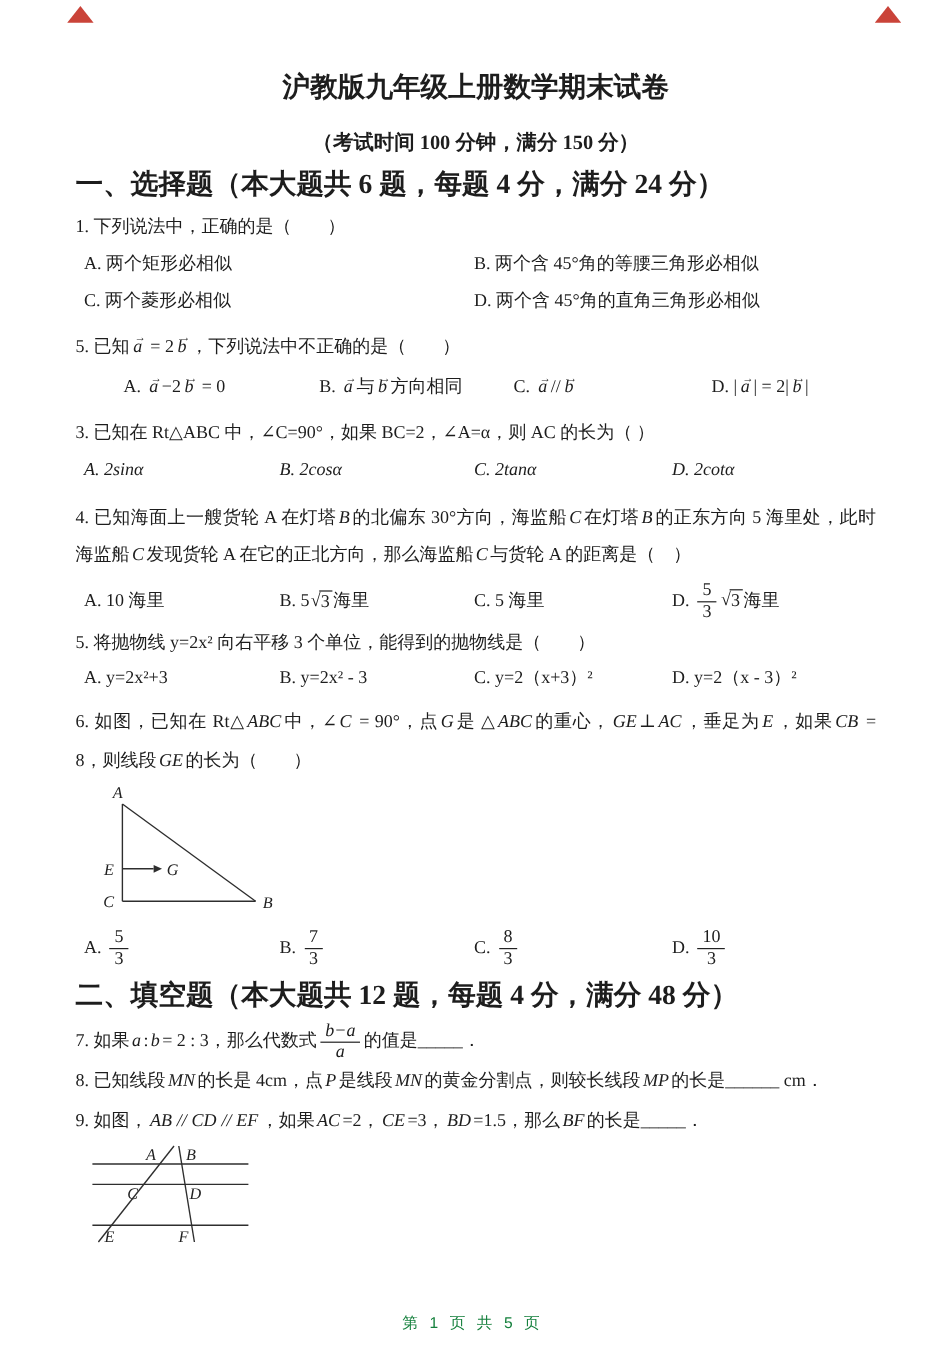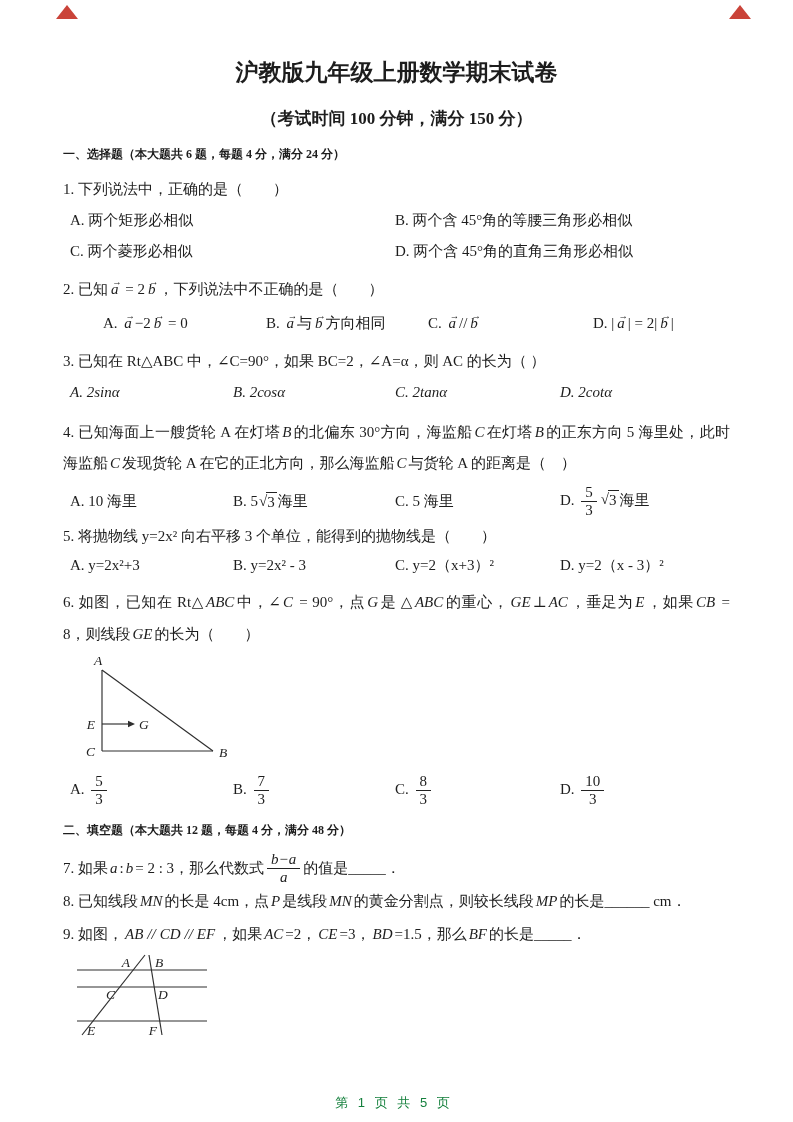--- a/index.html
+++ b/index.html
@@ -1,21 +1,21 @@
 <!DOCTYPE html>
 <html><head>
 <meta charset="utf-8">
 <style>
   html,body{margin:0;padding:0;background:#fff;}
   .page{position:relative;width:788px;height:1122px;background:#ffffff;overflow:hidden;
         font-family:"Liberation Serif","DejaVu Serif",serif;color:#1d1d1d;}
   .content{padding:58px 58px 0 63px;}
   .title{text-align:center;font-size:23px;font-weight:700;line-height:30px;margin:0;}
   .subtitle{text-align:center;font-size:17px;font-weight:700;line-height:20px;margin-top:21px;}
-  .sec-h{font-size:12px;font-weight:700;line-height:20px;margin-top:15px;}
+  .sec-h{font-size:23px;font-weight:700;line-height:20px;margin-top:15px;}
   .stem{font-size:15px;line-height:19px;margin:0;max-width:674px;}
   .just{text-align:justify;}
   .opts{display:grid;padding-left:7px;font-size:15px;line-height:18px;}
   .c4{grid-template-columns:163px 162px 165px 1fr;}
   .c2{grid-template-columns:325px 1fr;row-gap:13px;}
   .opt{white-space:nowrap;}
   .it{font-style:italic;margin:0 2px;}
   .frac{display:inline-flex;flex-direction:column;text-align:center;vertical-align:middle;
         line-height:17px;margin:0 3px;}
   .frac .fn{border-bottom:1.2px solid #222;padding:0 4px;}
@@ -50,21 +50,21 @@
     <div class="sec-h">一、选择题（本大题共 6 题，每题 4 分，满分 24 分）</div>
 
     <p class="stem" style="margin-top:16px;"><span>1. 下列说法中，正确的是（　　）</span></p>
     <div class="opts c2" style="margin-top:12px;">
       <span class="opt"><span>A. 两个矩形必相似</span></span>
       <span class="opt"><span>B. 两个含 45°角的等腰三角形必相似</span></span>
       <span class="opt"><span>C. 两个菱形必相似</span></span>
       <span class="opt"><span>D. 两个含 45°角的直角三角形必相似</span></span>
     </div>
 
-    <p class="stem" style="margin-top:16px;line-height:26px;"><span>2. 已知</span><span class="vec"><span>a</span><span class="varrow">→</span></span><span> = 2</span><span class="vec"><span>b</span><span class="varrow">→</span></span><span>，下列说法中不正确的是（　　）</span></p>
+    <p class="stem" style="margin-top:16px;line-height:26px;"><span>5. 已知</span><span class="vec"><span>a</span><span class="varrow">→</span></span><span> = 2</span><span class="vec"><span>b</span><span class="varrow">→</span></span><span>，下列说法中不正确的是（　　）</span></p>
     <div class="opts c4" style="margin-top:10px;line-height:22px;margin-left:33px;">
       <span class="opt"><span>A. </span><span class="vec"><span>a</span><span class="varrow">→</span></span><span>−2</span><span class="vec"><span>b</span><span class="varrow">→</span></span><span> = 0</span></span>
       <span class="opt"><span>B. </span><span class="vec"><span>a</span><span class="varrow">→</span></span><span>与</span><span class="vec"><span>b</span><span class="varrow">→</span></span><span>方向相同</span></span>
       <span class="opt"><span>C. </span><span class="vec"><span>a</span><span class="varrow">→</span></span><span>//</span><span class="vec"><span>b</span><span class="varrow">→</span></span></span>
       <span class="opt"><span>D. |</span><span class="vec"><span>a</span><span class="varrow">→</span></span><span>| = 2|</span><span class="vec"><span>b</span><span class="varrow">→</span></span><span>|</span></span>
     </div>
 
     <p class="stem" style="margin-top:18px;"><span>3. 已知在 Rt△ABC 中，∠C=90°，如果 BC=2，∠A=α，则 AC 的长为（ ）</span></p>
     <div class="opts c4" style="margin-top:12px;font-style:italic;">
       <span class="opt"><span>A. 2sinα</span></span>

